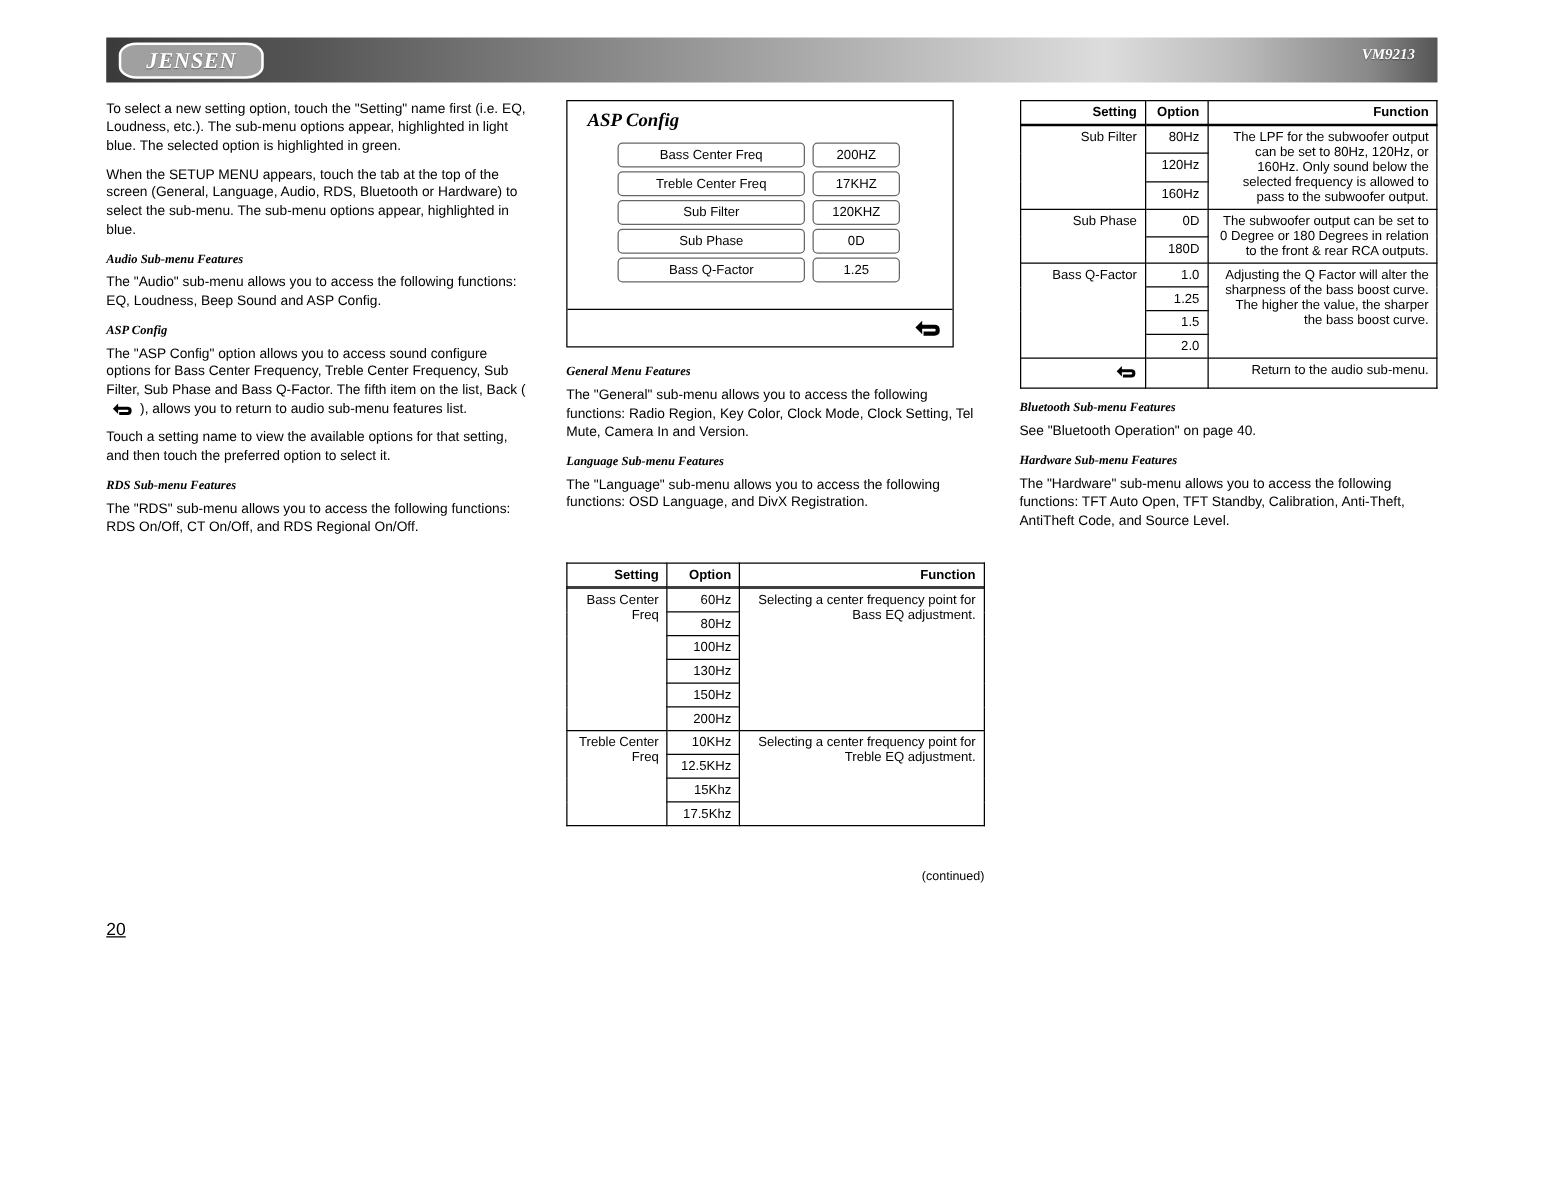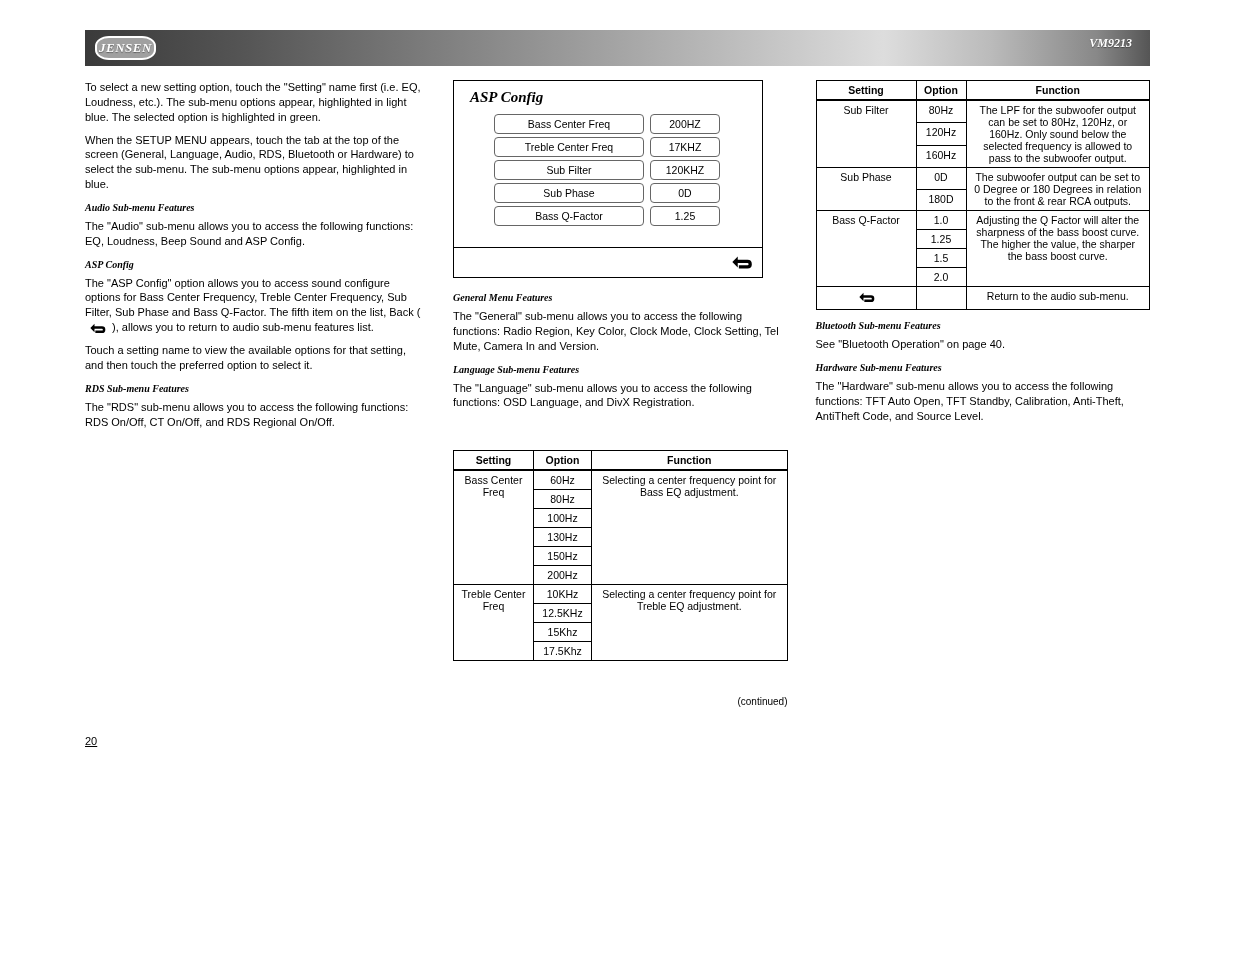--- a/index.html
+++ b/index.html
@@ -16,24 +16,24 @@
     display: flex; align-items: center;
   }
   .logo {
     display: inline-flex; align-items: center;
     margin-left: 10px;
   }
   .logo-badge {
     background: #a0a0a0;
     border: 2px solid #fff;
     border-radius: 14px / 10px;
-    padding: 2px 2px;
+    padding: 2px 20px;
     font-family: Georgia, 'Times New Roman', serif;
     font-weight: bold; font-style: italic;
-    color: #fff; font-size: 13px;
+    color: #fff; font-size: 18px;
     letter-spacing: 0.5px;
     text-shadow: 0 1px 1px rgba(0,0,0,0.4);
   }
   .model {
     position: absolute; right: 18px; top: 6px;
     font-family: Georgia, serif; font-style: italic; font-weight: bold;
     color: #fff; font-size: 12px; text-shadow: 0 1px 1px rgba(0,0,0,0.4);
   }
   
   .content {
@@ -73,27 +73,27 @@
   }
   .back-icon svg, .inline-back svg { display: block; }
   .inline-back { display: inline-block; vertical-align: middle; margin: 0 2px; }
   
   
   table.opt {
     border-collapse: collapse; width: 100%; margin-top: 4px; margin-bottom: 10px;
     font-size: 10.5px;
   }
   table.opt th, table.opt td {
-    border: 1px solid #000; padding: 3px 6px; text-align: center; vertical-align: top;
+    border: 1px solid #000; padding: 3px 6px; text-align: right; vertical-align: top;
   }
   table.opt thead th { font-weight: bold; }
   table.opt thead tr.dbl th { border-top: 3px double #000; border-bottom: 1px solid #000; }
   
   .pagefoot {
-    margin: 28px 85px 20px 85px; font-size: 11px; text-decoration: underline;
+    margin: 28px 85px 20px 85px; font-size: 14px; text-decoration: underline;
   }
 </style>
 </head>
 <body>
 
 <div class="page">
   <div class="banner">
     <span class="logo">
       <span class="logo-badge">JENSEN</span>
     </span>

